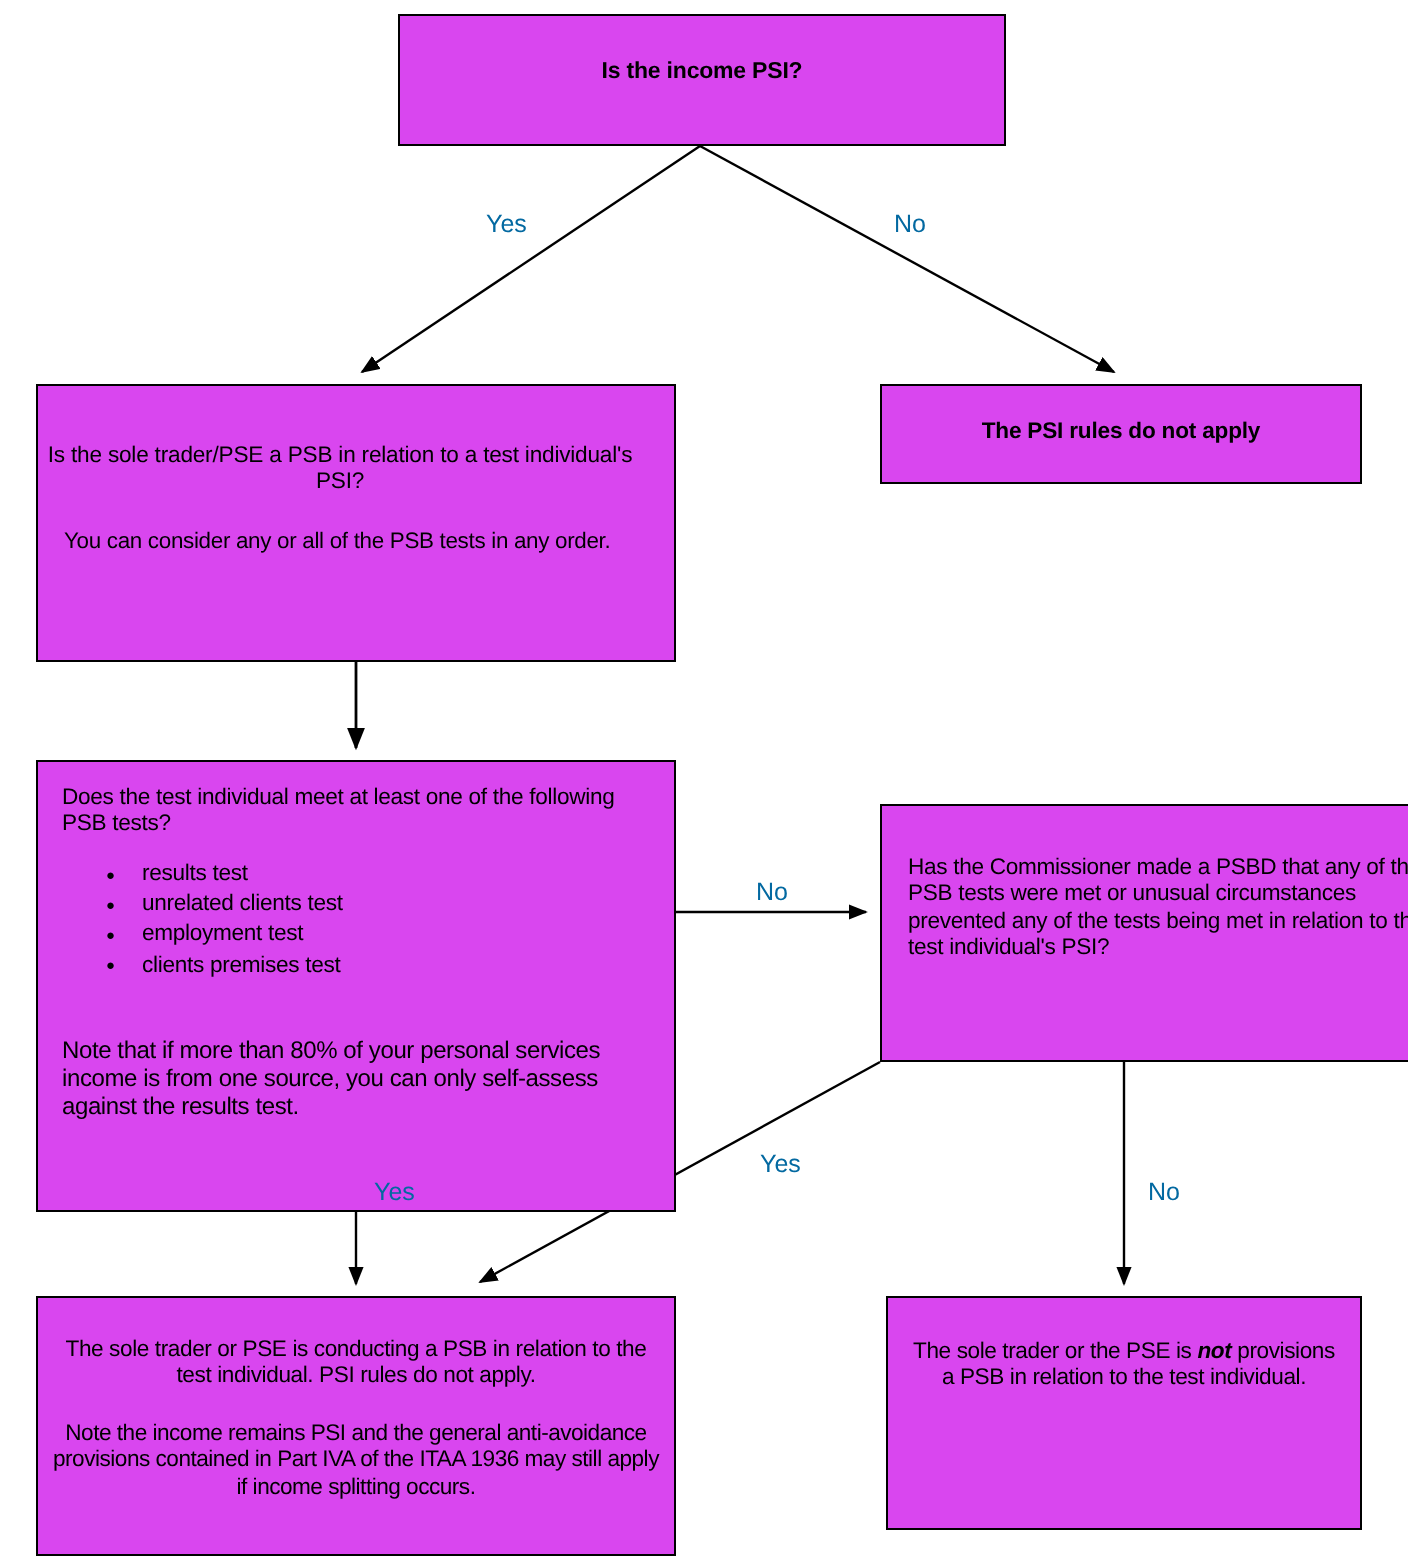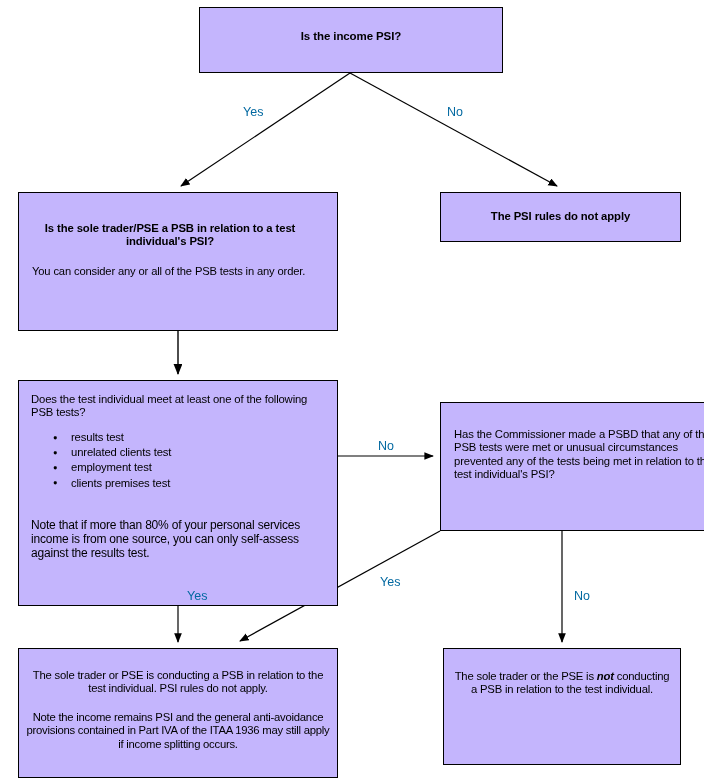--- a/index.html
+++ b/index.html
@@ -22,21 +22,21 @@
     position: absolute;
     left: 0;
     top: 0;
     width: 704px;
     height: 779px;
     pointer-events: none;
   }
   .node {
     position: absolute;
     border: 1.6px solid #000000;
-    background: #c4b5fd;
+    background: #d946ef;
     box-sizing: border-box;
     color: #000000;
   }
   .node .inner {
     position: relative;
     width: 100%;
     height: 100%;
     box-sizing: border-box;
   }
   .txt {
@@ -53,21 +53,21 @@
 
   
   #node-top { left: 199px; top: 7px; width: 304px; height: 66px; }
   #node-top .t1 {
     top: 22px; font-size: 11.5px; font-weight: bold; letter-spacing: -0.1px;
   }
 
   
   #node-sole { left: 18px; top: 192px; width: 320px; height: 139px; }
   #node-sole .t1 {
-    top: 29px; left: 0; right: 16px; font-size: 11.3px; font-weight: bold;
+    top: 29px; left: 0; right: 16px; font-size: 11.3px; font-weight: normal;
     letter-spacing: -0.1px;
   }
   #node-sole .t2 {
     top: 72px; left: 13px; right: 14px; font-size: 11.2px; letter-spacing: -0.15px;
   }
 
   
   #node-norules { left: 440px; top: 192px; width: 241px; height: 50px; }
   #node-norules .t1 {
     top: 17px; font-size: 11.3px; font-weight: bold; letter-spacing: -0.1px;
@@ -207,21 +207,21 @@
   <div class="node" id="node-psb-yes">
     <div class="inner">
       <div class="txt ctr t1">The sole trader or PSE is conducting a PSB in relation to the test individual. PSI rules do not apply.</div>
       <div class="txt ctr t2">Note the income remains PSI and the general anti-avoidance provisions contained in Part IVA of the ITAA 1936 may still apply if income splitting occurs.</div>
     </div>
   </div>
 
   <div class="node" id="node-psb-no">
     <div class="inner">
       <div class="txt ctr t1">
-        <span>The sole trader or the PSE is </span><span class="ital bold">not</span><span> conducting a PSB in relation to the test individual.</span>
+        <span>The sole trader or the PSE is </span><span class="ital bold">not</span><span> provisions a PSB in relation to the test individual.</span>
       </div>
     </div>
   </div>
 
   <div class="edge-label" id="lbl-yes-top">Yes</div>
   <div class="edge-label" id="lbl-no-top">No</div>
   <div class="edge-label" id="lbl-no-mid">No</div>
   <div class="edge-label" id="lbl-yes-left">Yes</div>
   <div class="edge-label" id="lbl-yes-diag">Yes</div>
   <div class="edge-label" id="lbl-no-right">No</div>

